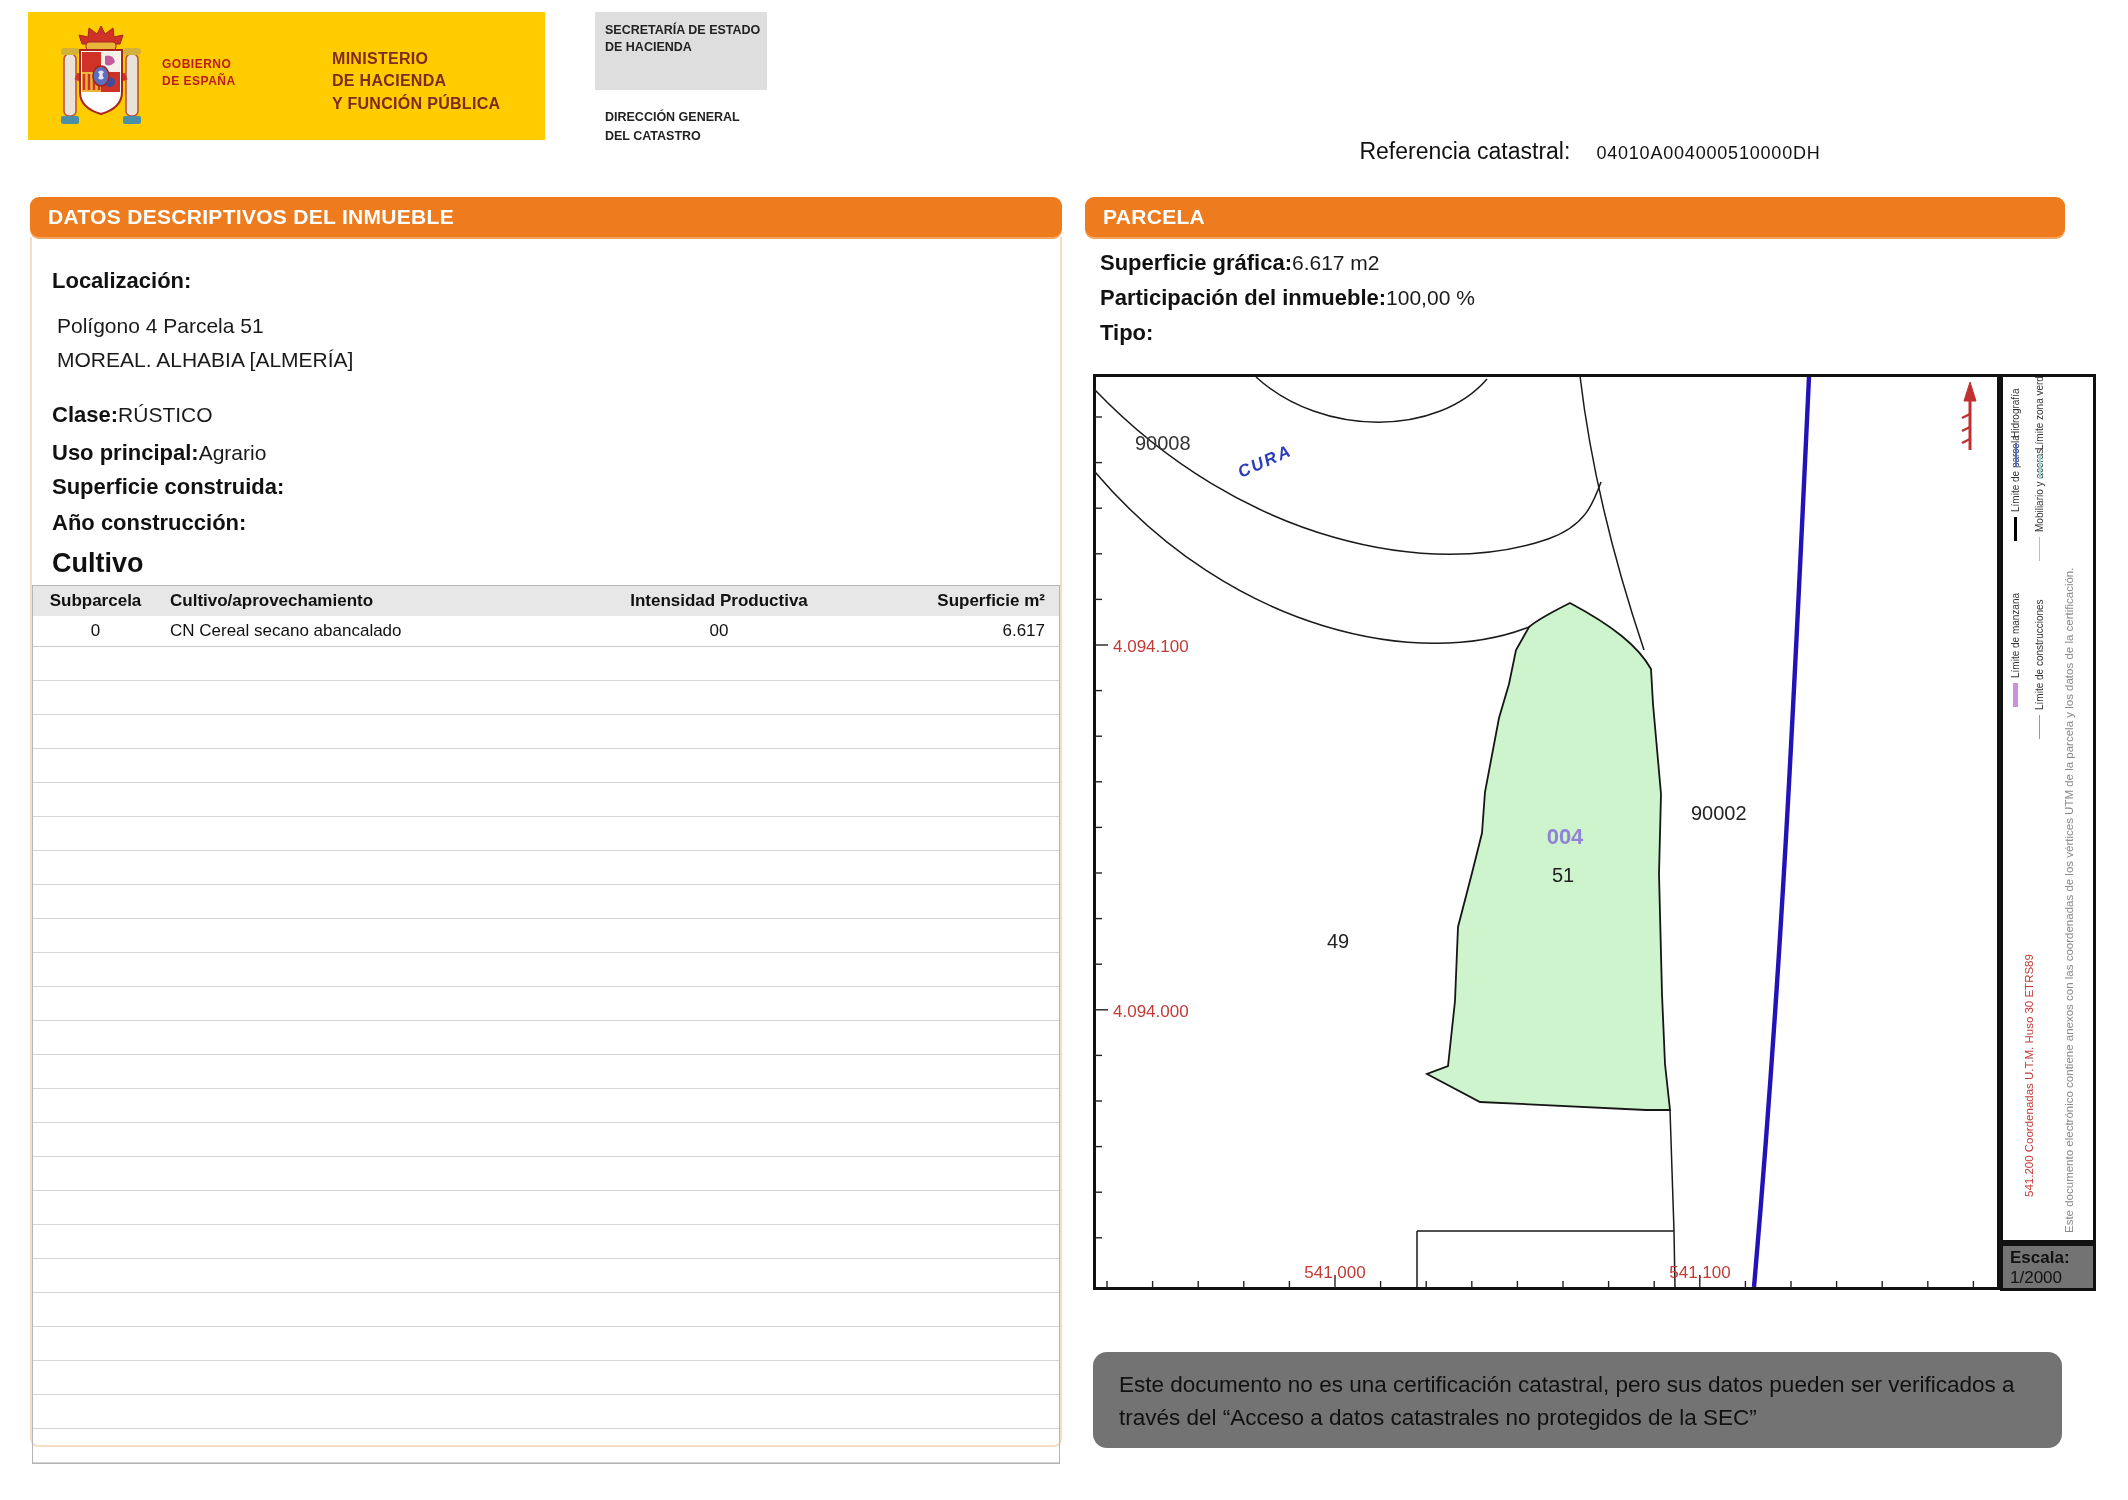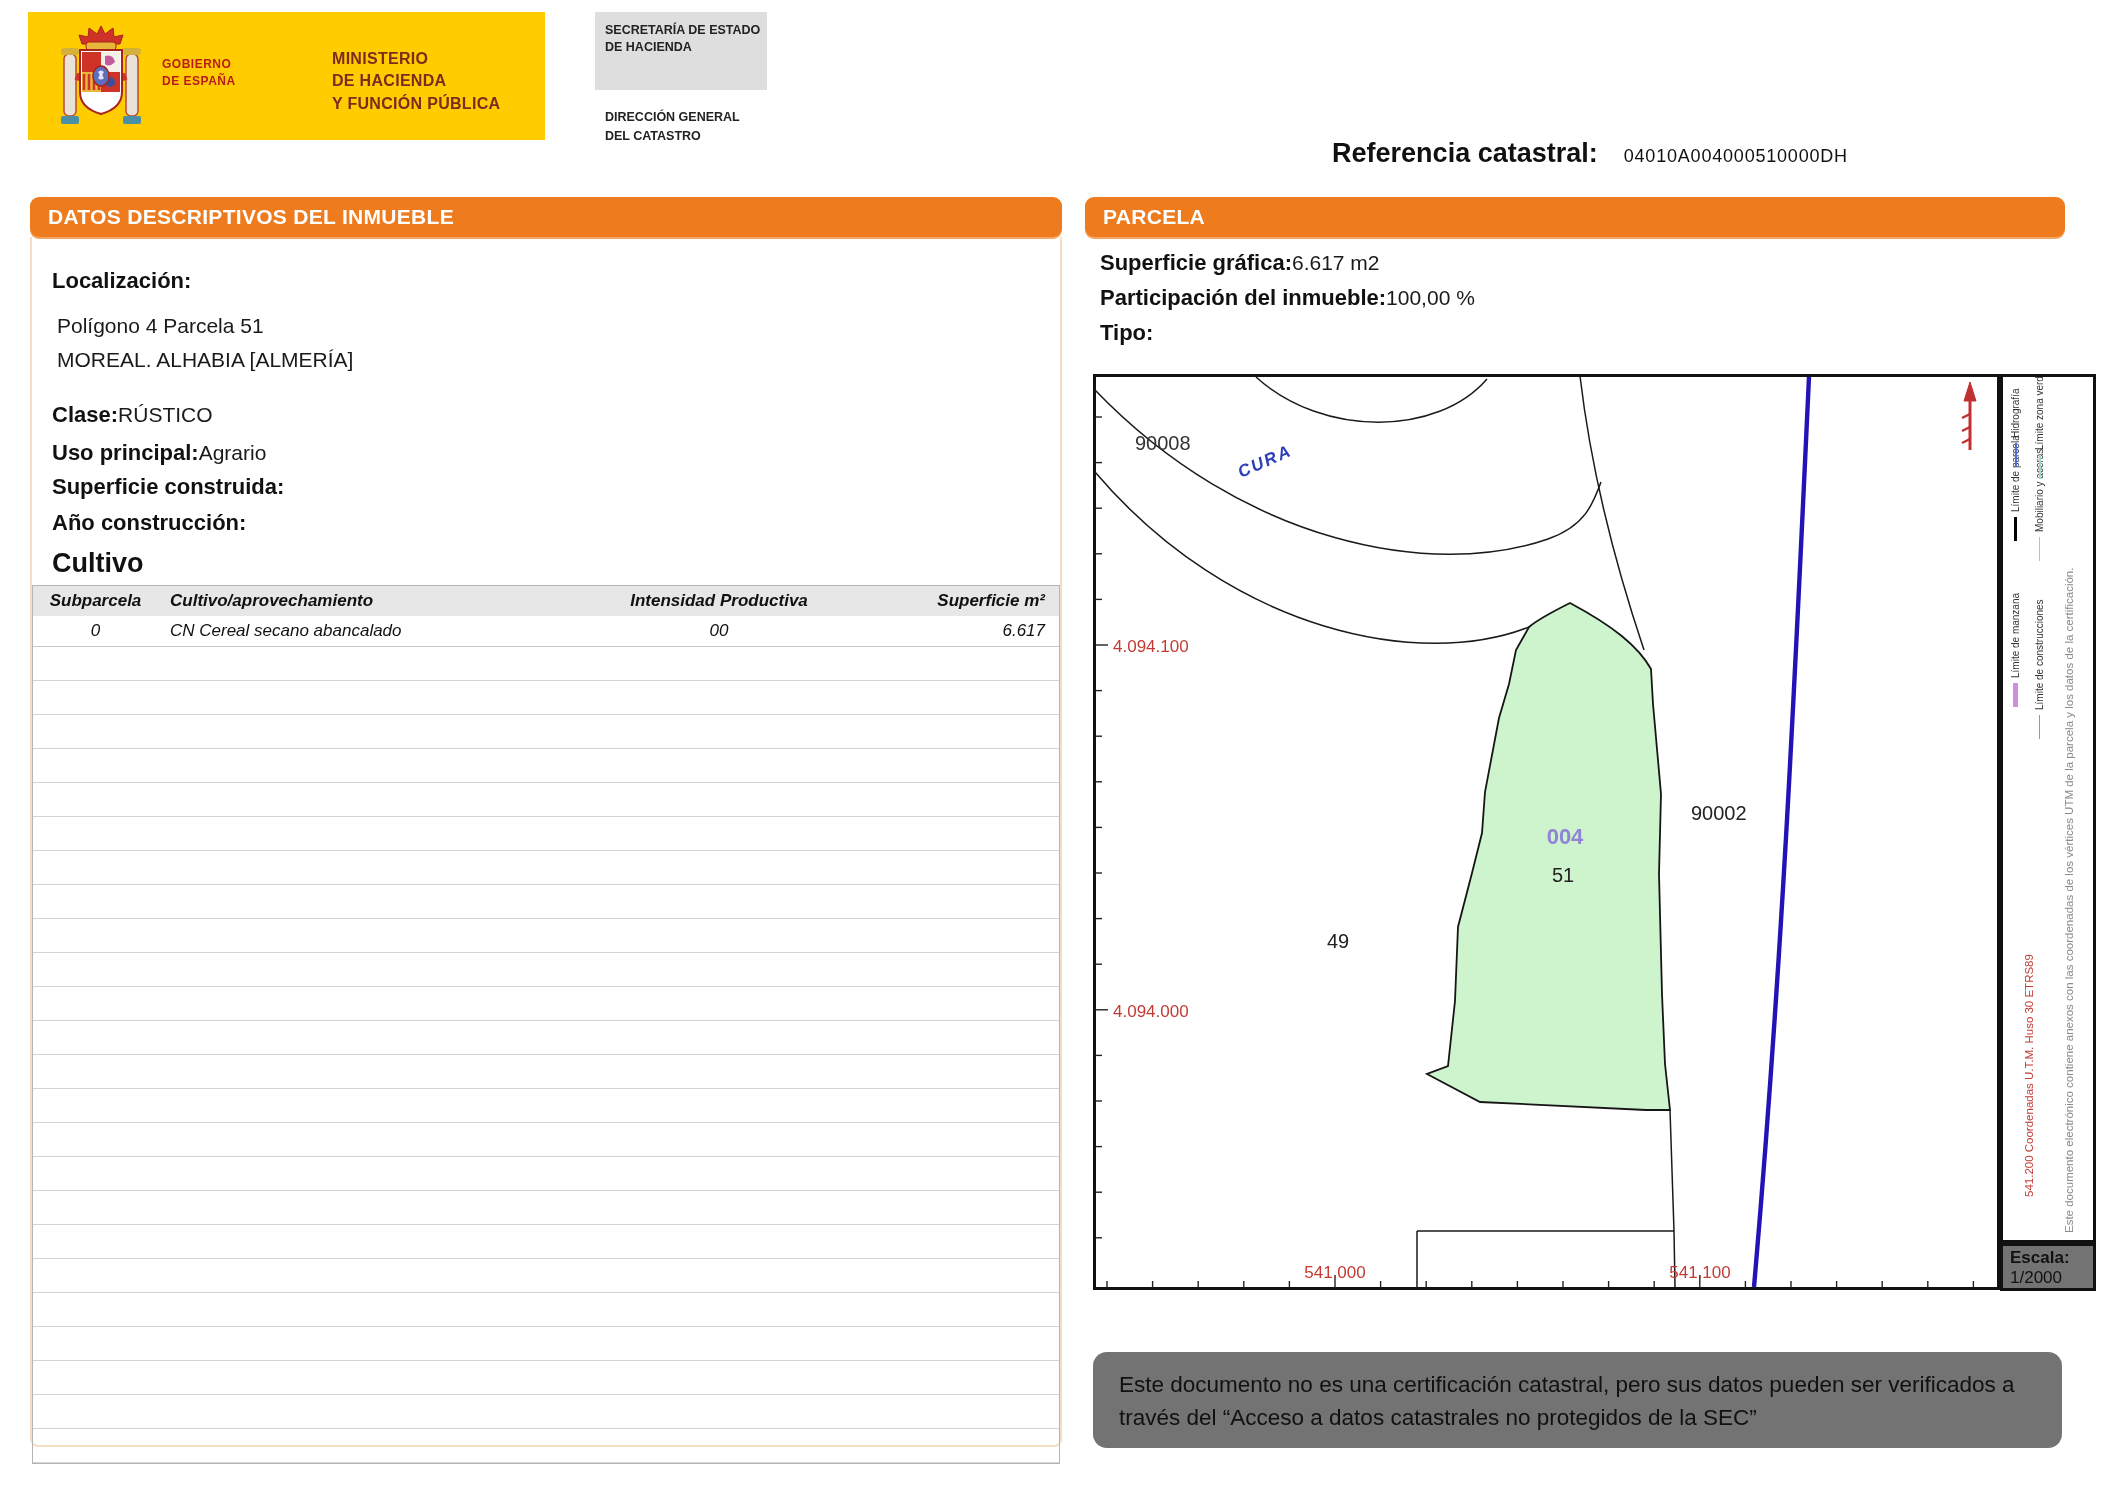--- a/index.html
+++ b/index.html
@@ -10,21 +10,21 @@
   
   .logo-box{left:28px;top:12px;width:517px;height:128px;background:#FFCC00;}
   .gov-text{left:162px;top:56px;font-weight:bold;font-size:12px;line-height:1.45;color:#b91c1c;letter-spacing:.5px;}
   .min-text{left:308px;top:48px;font-weight:bold;font-size:16px;line-height:1.4;color:#7E2A1E;letter-spacing:.3px;margin-left:24px;}
   .sec-box{left:595px;top:12px;width:172px;height:78px;background:#DEDEDE;padding:10px 0 0 10px;box-sizing:border-box;
            font-weight:bold;font-size:12.5px;line-height:1.35;color:#222;}
   .dgc-text{left:605px;top:108px;font-weight:bold;font-size:12.5px;line-height:1.5;color:#222;}
   .title-wrap{left:1150px;top:18px;width:880px;text-align:center;}
   .title-line{font-weight:bold;font-size:34px;line-height:1.45;transform:scaleX(.96);letter-spacing:-.3px;white-space:nowrap;}
   .ref-row{left:1150px;top:138px;width:880px;display:flex;justify-content:center;gap:26px;align-items:baseline;}
-  .ref-label{font-weight:bold;font-size:27px;}
+  .ref-label{font-weight:normal;font-size:23px;}
   .ref-value{font-size:18px;letter-spacing:.8px;}
 
   
   .bar{height:40px;background:#EE7B1D;border-radius:9px;color:#fff;font-weight:bold;font-size:21px;
        display:flex;align-items:center;padding-left:18px;box-sizing:border-box;letter-spacing:.3px;
        box-shadow:0 2px 0 #f5a55f;}
   .bar-left{left:30px;top:197px;width:1032px;}
   .bar-right{left:1085px;top:197px;width:980px;}
   .left-card{left:30px;top:237px;width:1032px;height:1210px;border:2px solid #f5ddc4;border-top:none;
              border-radius:0 0 8px 8px;box-sizing:border-box;}
@@ -36,21 +36,21 @@
   .loc-label{left:52px;top:268px;}
   .loc1{left:57px;top:314px;}
   .loc2{left:57px;top:348px;}
   .clase{left:52px;top:402px;}
   .uso{left:52px;top:440px;}
   .supc{left:52px;top:474px;}
   .anio{left:52px;top:510px;}
   .cultivo-title{left:52px;top:548px;font-weight:bold;font-size:27px;}
 
   
-  .tbl{left:32px;top:585px;width:1028px;border:1px solid #b5b5b5;box-sizing:border-box;font-style:italic;}
+  .tbl{left:32px;top:585px;width:1028px;border:1px solid #b5b5b5;box-sizing:border-box;}
   .t-row{display:grid;grid-template-columns:125px 1fr 330px 175px;align-items:center;font-size:17px;}
   .t-head{background:#E7E7E7;font-weight:bold;height:30px;}
   .t-data{height:30px;border-bottom:1px solid #c9c9c9;}
   .t-row.empty{height:33px;border-bottom:1px solid #d4d4d4;}
   .tc-0{text-align:center;}
   .tc-1{text-align:left;padding-left:12px;}
   .tc-2{text-align:center;}
   .tc-3{text-align:right;padding-right:14px;}
 
   

